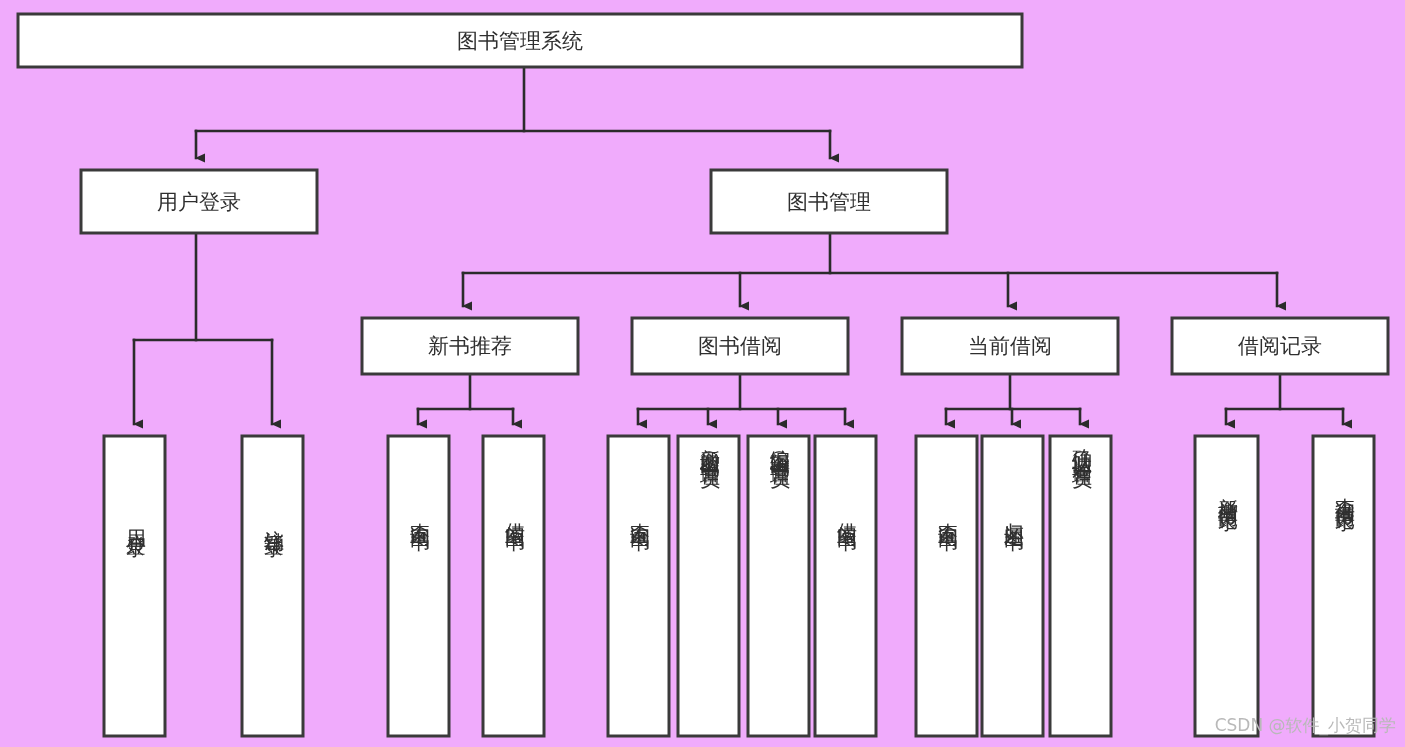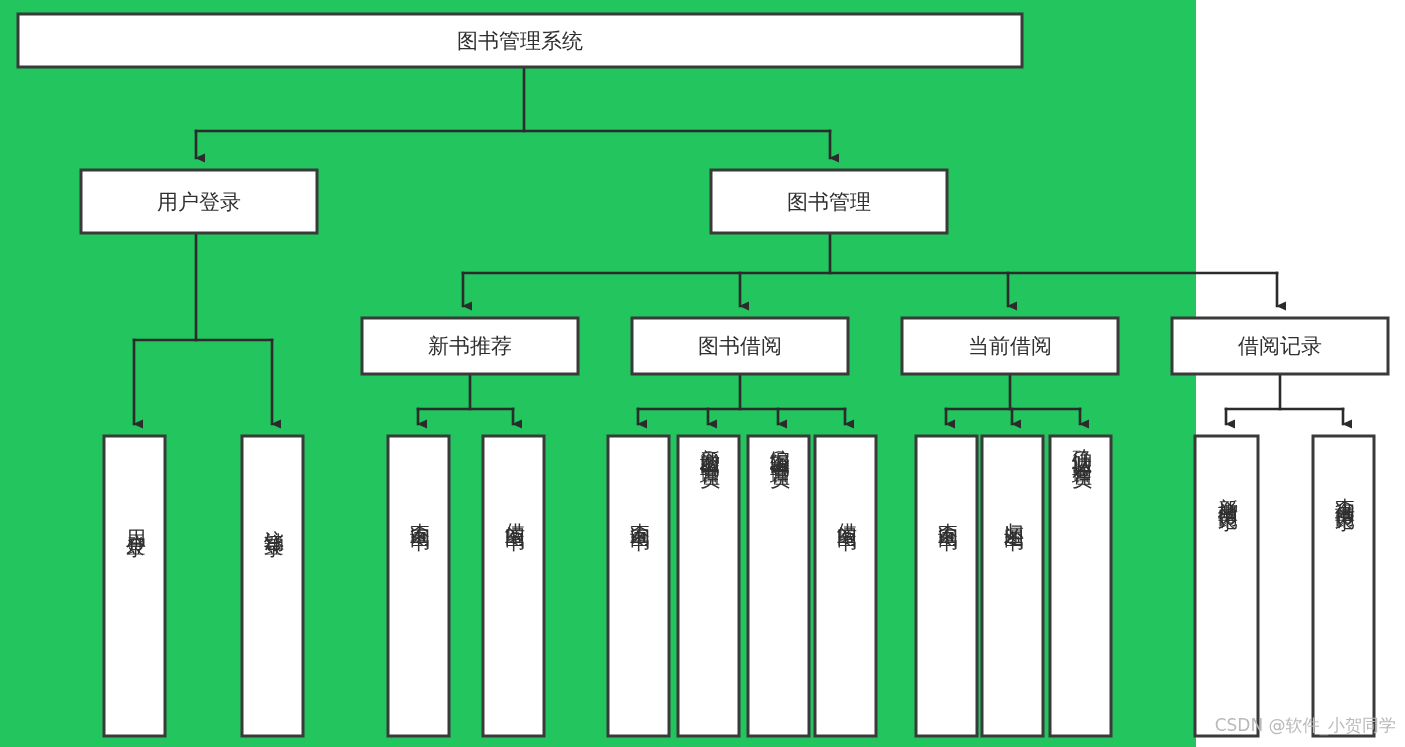--- a/index.html
+++ b/index.html
@@ -9,23 +9,23 @@
     background: #ffffff;
   }
   body {
     width: 1405px;
     height: 747px;
     font-family: "DejaVu Sans", "Liberation Sans", sans-serif;
     overflow: hidden;
   }
   #diagram-root {
     position: relative;
-    width: 1196px;
+    width: 1405px;
     height: 747px;
-    background: #22c55e;
+    background: #f0abfc;
   }
   svg#structure-chart {
     position: absolute;
     left: 0;
     top: 0;
     width: 1405px;
     height: 747px;
     display: block;
   }
   .node-box {

